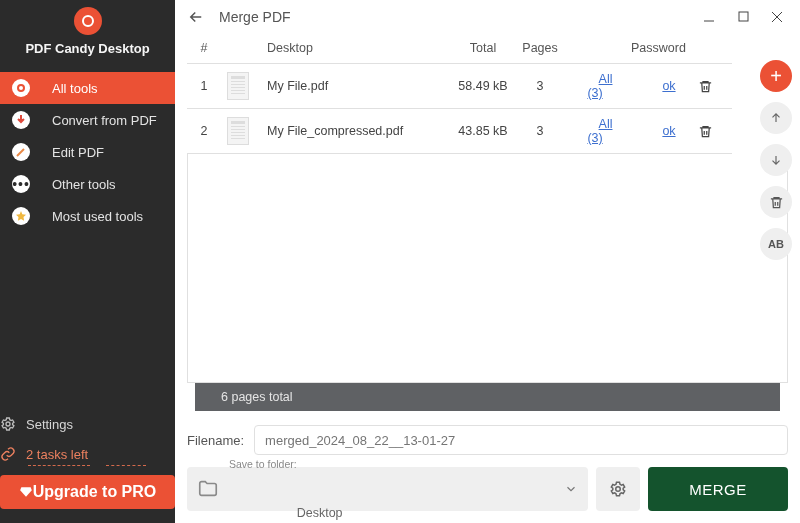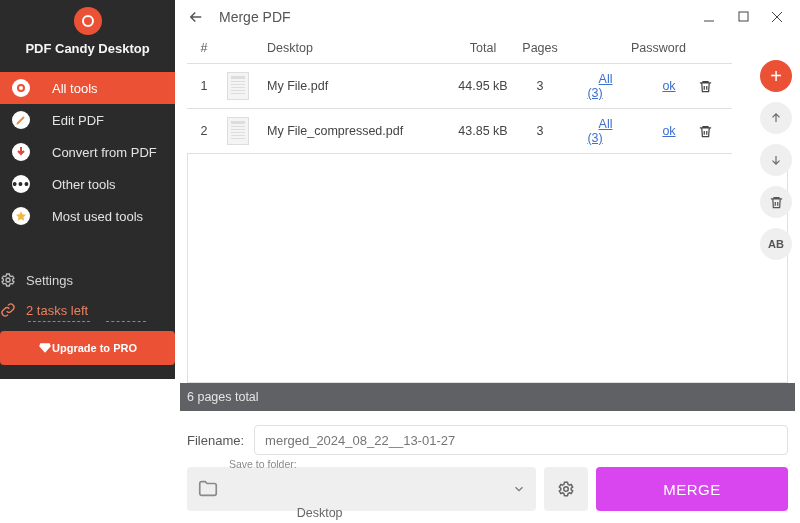--- a/index.html
+++ b/index.html
@@ -1,35 +1,35 @@
 <!DOCTYPE html>
 <html><head>
 <meta charset="utf-8">
 <style>
   * { box-sizing: border-box; margin: 0; padding: 0; font-family: -apple-system, "Segoe UI", Arial, sans-serif; }
   html, body { width: 800px; height: 523px; overflow: hidden; }
   body { display: flex; }
 
   
-  .sidebar { width: 175px; height: 379px; background: #2b2b2b; color: #e6e6e6; display: flex; flex-direction: column; }
+  .sidebar { width: 175px; height: 523px; background: #2b2b2b; color: #e6e6e6; display: flex; flex-direction: column; }
   .sb-logo-area { height: 62px; display: flex; flex-direction: column; align-items: center; justify-content: center; gap: 6px; }
   .sb-logo { width: 28px; height: 28px; border-radius: 50%; background: #eb5135; display:flex; align-items:center; justify-content:center; }
   .sb-logo-inner { width: 12px; height: 12px; border:2px solid #fff; border-radius:50%; }
   .sb-title { font-size: 13px; font-weight: 600; color: #f5f5f5; }
   .sb-nav { margin-top: 10px; }
   .sb-item { height: 32px; display:flex; align-items:center; gap:22px; padding-left:12px; font-size:13px; color:#e3e3e3; cursor:pointer; }
   .sb-item.active { background: #eb5135; color:#fff; }
   .sb-item .ic { width:18px; height:18px; display:flex; align-items:center; justify-content:center; }
   .ic-circ { width:18px; height:18px; border-radius:50%; background:#fff; display:flex; align-items:center; justify-content:center; }
   .sb-footer { margin-top:auto; padding:10px 0 14px; }
   .sb-sett { display:flex; align-items:center; gap:10px; font-size:13px; color:#d6d6d6; height:30px; cursor:pointer; }
   .sb-tasks { display:flex; align-items:center; gap:10px; font-size:13px; color:#ec805f; height:30px; cursor:pointer; position:relative; }
   .sb-tasks::after{ content:""; position:absolute; left:28px; bottom:3px; width:62px; border-bottom:1px dashed #d56a4c; }
   .sb-tasks .tail{ position:absolute; left:106px; bottom:3px; width:40px; border-bottom:1px dashed #d56a4c; }
-  .upgrade { width:100%; height:34px; margin-top:6px; background:#eb5135; color:#fff; border:none; border-radius:4px; font-size:11px; font-weight:600; display:flex; align-items:center; justify-content:center; gap:0; cursor:pointer; }
+  .upgrade { width:100%; height:34px; margin-top:6px; background:#eb5135; color:#fff; border:none; border-radius:4px; font-size:16px; font-weight:600; display:flex; align-items:center; justify-content:center; gap:0; cursor:pointer; }
 
   
   .ic-swirl .sb-logo-inner{width:8px;height:8px;}
   .ic-pencil svg{stroke:#e98a47;}
   .ic-dl svg{fill:#df4a3c;}
   .ic-ul svg{fill:#df4a3c;}
   .ic-dots{color:#fff;font-size:14px;letter-spacing:1px;}
   .ic-star svg{fill:#f0b840;}
 
   
@@ -50,34 +50,34 @@
   tbody tr:last-child td { border-bottom:1px solid #e0e0e0; }
   tbody td.c { text-align:center; }
   .thumb { width:22px; height:28px; background:#f4f4f4; border:1px solid #ddd; display:inline-block; vertical-align:middle; position:relative; }
   .thumb::before{content:"";position:absolute;top:3px;left:3px;right:3px;height:3px;background:#ddd;}
   .thumb::after{content:"";position:absolute;top:8px;left:3px;right:3px;bottom:3px;background:repeating-linear-gradient(#ddd,#ddd 1px,transparent 1px,transparent 3px);}
   .lnk { color:#3d6fcf; text-decoration:underline; cursor:pointer;margin-left:21px; }
   .trash { cursor:pointer; color:#555; }
 
   .blank-area { margin:0 12px; height:249px; border:1px solid #e0e0e0; border-top:none; }
 
-  .status { margin:0 5px; height:30px; background:#5f6164; color:#e5e5e5; font-size:12.5px; display:flex; align-items:center; padding-left:7px; }
+  .status { margin:0 20px; height:30px; background:#5f6164; color:#e5e5e5; font-size:12.5px; display:flex; align-items:center; padding-left:26px; }
 
   .fname-row { display:flex; align-items:center; gap:10px; margin:14px 12px 0; }
   .fname-row label{ font-size:13px; color:#555; }
   .fname-row input{ flex:1; height:30px; border:1px solid #e0e0e0; border-radius:4px; padding:0 10px; font-size:13px; color:#aaa; }
 
   .bottom { display:flex; align-items:stretch; gap:8px; margin:12px 12px; }
   .save-folder { flex:1; height:44px; background:#efefef; border-radius:4px; display:flex; align-items:center; padding:0 10px; gap:10px; cursor:pointer; }
   .sf-text { display:flex; flex-direction:row; line-height:1.15; }
   .sf-text .sml{ font-size:10.5px; color:#8a8a8a; }
   .sf-text .big{ font-size:12.5px; color:#666;margin-top:48px; }
   .sf-chev { margin-left:auto; color:#777; }
   .gear-btn { width:44px; height:44px; background:#efefef; border-radius:4px; display:flex; align-items:center; justify-content:center; cursor:pointer; color:#666; }
-  .merge-btn { width:192px; height:44px; background:#d946ef; color:#fff; border:none; border-radius:4px; font-size:15px; font-weight:500; letter-spacing:0.5px; cursor:pointer; }
+  .merge-btn { width:140px; height:44px; background:#14532d; color:#fff; border:none; border-radius:4px; font-size:15px; font-weight:500; letter-spacing:0.5px; cursor:pointer; }
 
   
   .rail { position:absolute; right:6px; top:60px; width:36px; display:flex; flex-direction:column; gap:10px; align-items:center; }
   .rail-btn { width:32px; height:32px; border-radius:50%; background:#efefef; color:#555; display:flex; align-items:center; justify-content:center; cursor:pointer; font-size:15px; }
   .rail-btn.primary { background:#eb5135; color:#fff; font-size:20px; font-weight:300; }
 
   svg { display:block; }
 </style>
 </head>
 <body>
@@ -94,37 +94,37 @@
     <div class="sb-item active">
       <span class="ic">
           <span class="ic-circ ic-swirl" style="background:#fff;">
             <span class="sb-logo-inner" style="border-color:#eb5135;border-width:2px;"></span>
           </span>
         </span>
       <span>All tools</span>
     </div>
     <div class="sb-item">
       <span class="ic">
+          <span class="ic-circ ic-dl">
+            <svg width="10" height="10" viewBox="0 0 10 10">
+              <path fill="#df4a3c" d="M5 0v5M2 4l3 3 3-3" stroke="#df4a3c" stroke-width="2"></path>
+            </svg>
+          </span>
+        </span>
+      <span>Convert from PDF</span>
+    </div>
+    <div class="sb-item">
+      <span class="ic">
           <span class="ic-circ ic-pencil">
             <svg width="10" height="10" viewBox="0 0 10 10" fill="none" stroke="#e98a47" stroke-width="2">
               <path d="M1 9 L8 2"></path>
             </svg>
           </span>
         </span>
       <span>Edit PDF</span>
-    </div>
-    <div class="sb-item">
-      <span class="ic">
-          <span class="ic-circ ic-dl">
-            <svg width="10" height="10" viewBox="0 0 10 10">
-              <path fill="#df4a3c" d="M5 0v5M2 4l3 3 3-3" stroke="#df4a3c" stroke-width="2"></path>
-            </svg>
-          </span>
-        </span>
-      <span>Convert from PDF</span>
     </div>
     <div class="sb-item">
       <span class="ic">
           <span class="ic-circ ic-dots" style="color:#2b2b2b;">•••</span>
         </span>
       <span>Other tools</span>
     </div>
     <div class="sb-item">
       <span class="ic">
           <span class="ic-circ ic-star">
@@ -205,21 +205,21 @@
           <th style="width:60px" class="c"></th>
           <th style="width:64px" class="c">Password</th>
           <th style="width:40px"></th>
         </tr>
       </thead>
       <tbody>
         <tr>
           <td class="c">1</td>
           <td><span class="thumb"></span></td>
           <td>My File.pdf</td>
-          <td class="c">44.95 kB</td>
+          <td class="c">58.49 kB</td>
           <td class="c">3</td>
           <td class="c"><span class="lnk">All (3)</span></td>
           <td class="c"><span class="lnk">ok</span></td>
           <td class="c"><span class="trash"><svg width="15" height="15" viewBox="0 0 24 24" fill="none" stroke="#444" stroke-width="2">
                   <path d="M3 6h18M8 6V4h8v2M6 6l1 14h10l1-14M10 11v6M14 11v6"></path>
                 </svg></span></td>
         </tr>
         <tr>
           <td class="c">2</td>
           <td><span class="thumb"></span></td>

